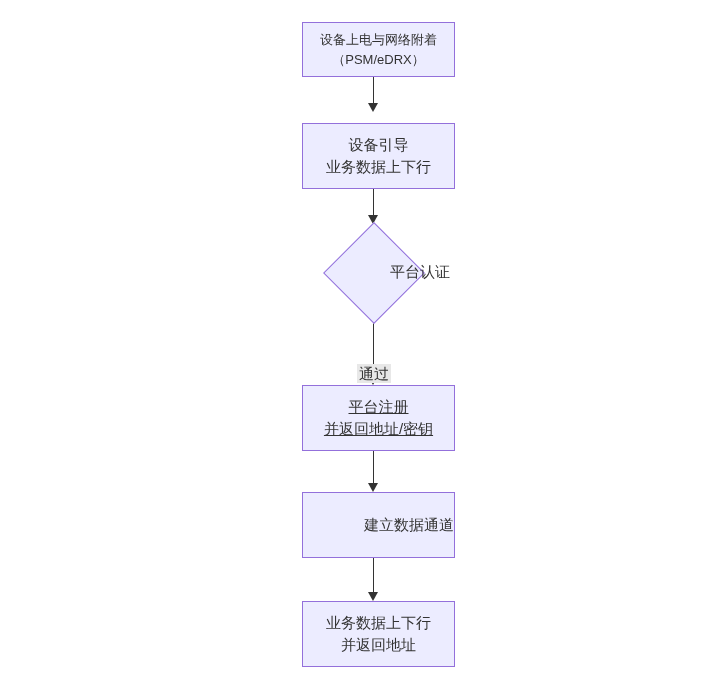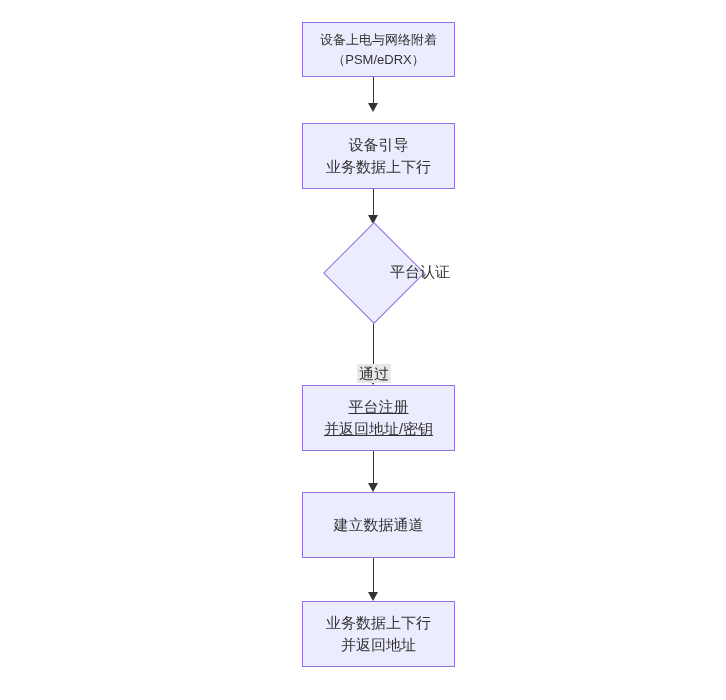--- a/index.html
+++ b/index.html
@@ -28,21 +28,21 @@
     justify-content: center;
     text-align: center;
     font-size: 15px;
     line-height: 22px;
     box-sizing: content-box;
   }
   .node .nline { white-space: nowrap; }
   .node-1 { top: 22px;  height: 53px; font-size: 13px; line-height: 20px; }
   .node-2 { top: 112px; height: 64px; margin-top: 11px; }
   .node-4 { top: 385px; height: 64px; text-decoration: underline; }
-  .node-5 { top: 492px; height: 64px; }
+  .node-5 { top: 492px; height: 64px; align-items: flex-end; }
   .node-6 { top: 601px; height: 64px; }
 
   .diamond-shape {
     position: absolute;
     left: 338px;
     top: 237px;
     width: 70px;
     height: 70px;
     background: var(--node-fill, #ECECFF);
     border: 1px solid var(--node-border, #9370DB);

